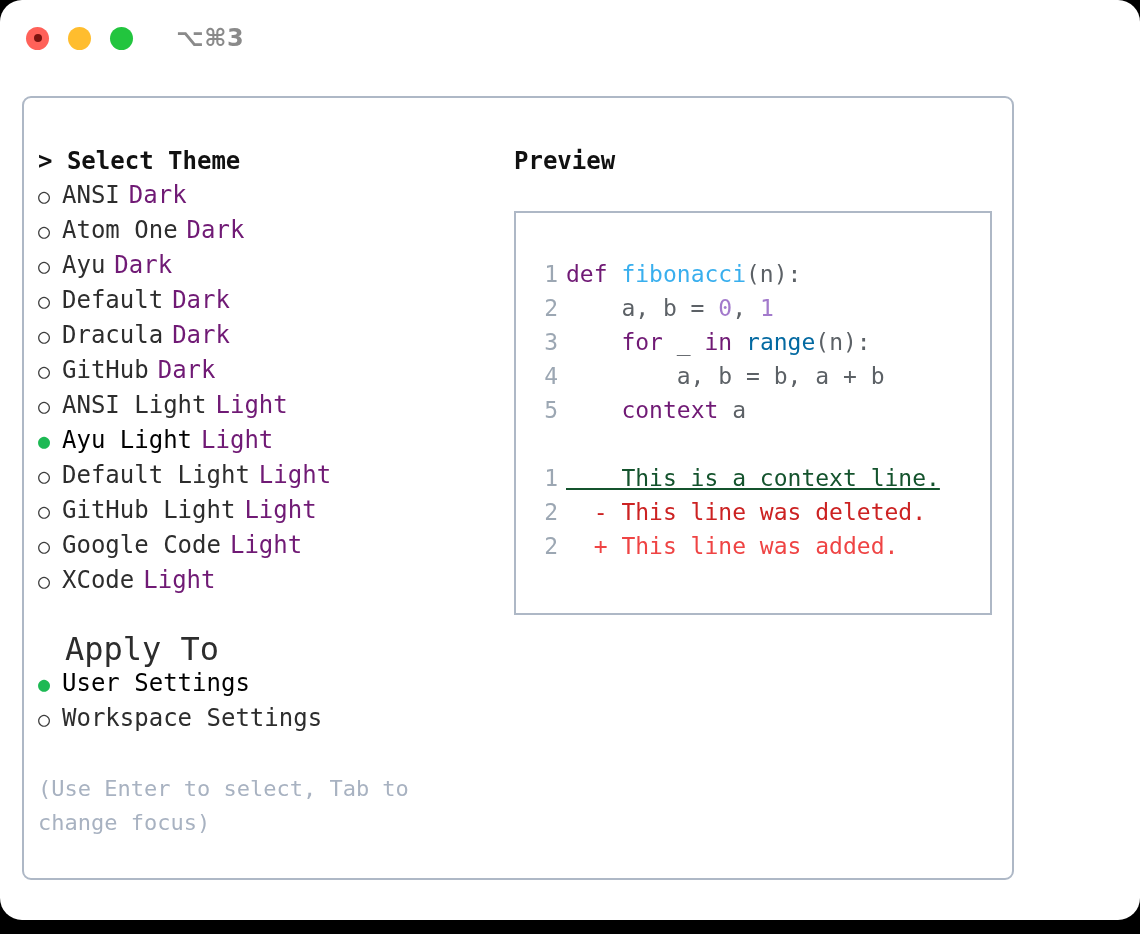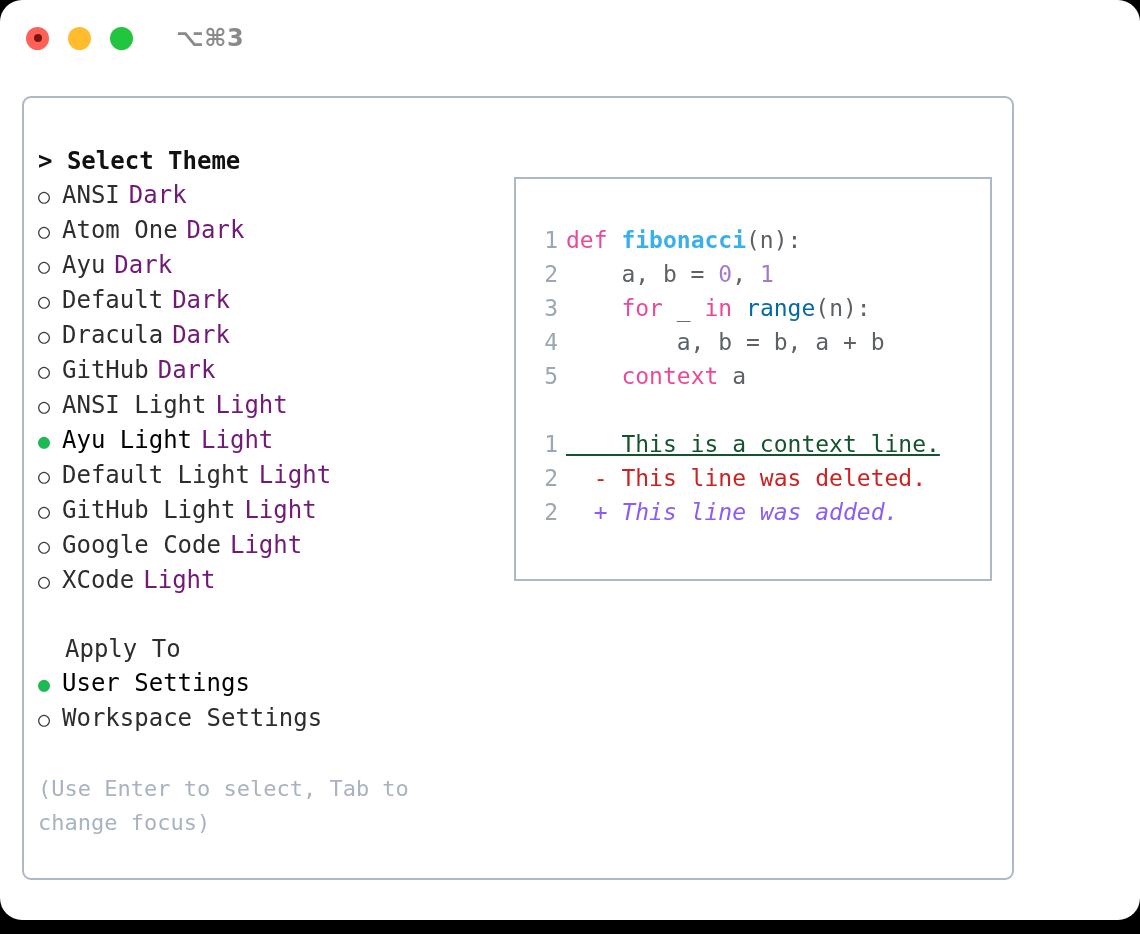--- a/index.html
+++ b/index.html
@@ -97,21 +97,21 @@
   }
   .opt.selected .bullet { color: #1db954; }
   .opt.selected .opt-label { color: #000000; }
   .opt-label { color: #2d2d2d; text-align: center; }
   .opt-tag {
     color: #701a75;
     margin-left: 9px;
   }
 
   .apply-head {
-    font-size: 24px;
+    font-size: 32px;
     font-weight: 400;
     color: #2d2d2d;
     white-space: pre;
     line-height: 34px;
     padding-left: 27px;
     margin-top: 34px;
   }
 
   .hint {
     margin-top: 36px;
@@ -149,32 +149,32 @@
   }
   .lineno {
     width: 32px;
     flex: 0 0 32px;
     text-align: right;
     color: #9ca7b3;
     padding-right: 8px;
   }
   .code-body { color: #5c6166; }
 
-  .tok-kw   { color: #ec4899; }
-  .tok-fn   { color: #39afee; font-weight: bold; }
+  .tok-kw   { color: #701a75; }
+  .tok-fn   { color: #39afee; }
   .tok-num  { color: #a37acc; }
   .tok-call { color: #0369a1; }
   .tok-punc { color: #5c6166; }
   .tok-var  { color: #5c6166; }
 
   .code-gap { height: 34px; }
 
   .diff-ctx { color: #14532d; text-decoration: underline; }
   .diff-del { color: #cc2222; }
-  .diff-add { color: #8b5cf6; font-style: italic; }
+  .diff-add { color: #ef4444; }
 </style>
 </head>
 <body>
 
 <div class="window">
 
   <div class="titlebar">
     <div class="lights">
       <div class="light red">
         <span class="pip"></span>
@@ -211,20 +211,21 @@
 
         <div id="apply-list">
             <div class="opt selected"><span class="bullet">●</span><span class="opt-label">User Settings</span></div>
             <div class="opt"><span class="bullet">○</span><span class="opt-label">Workspace Settings</span></div>
           </div>
 
         <div class="hint">(Use Enter to select, Tab to change focus)</div>
       </div>
 
       <div class="right-col">
+        <div class="preview-title">Preview</div>
 
         <div class="code-panel">
           <div id="code-block">
               <div class="code-line"><span class="lineno">1</span><span class="code-body"><span class="tok-kw">def </span><span class="tok-fn">fibonacci</span><span class="tok-punc">(n):</span></span></div>
               <div class="code-line"><span class="lineno">2</span><span class="code-body"><span class="tok-var">    a, b = </span><span class="tok-num">0</span><span class="tok-punc">, </span><span class="tok-num">1</span></span></div>
               <div class="code-line"><span class="lineno">3</span><span class="code-body"><span class="tok-var">    </span><span class="tok-kw">for</span><span class="tok-var"> _ </span><span class="tok-kw">in</span><span class="tok-var"> </span><span class="tok-call">range</span><span class="tok-punc">(n):</span></span></div>
               <div class="code-line"><span class="lineno">4</span><span class="code-body"><span class="tok-var">        a, b = b, a + b</span></span></div>
               <div class="code-line"><span class="lineno">5</span><span class="code-body"><span class="tok-var">    </span><span class="tok-kw">context</span><span class="tok-var"> a</span></span></div>
             </div>
           <div class="code-gap"></div>

